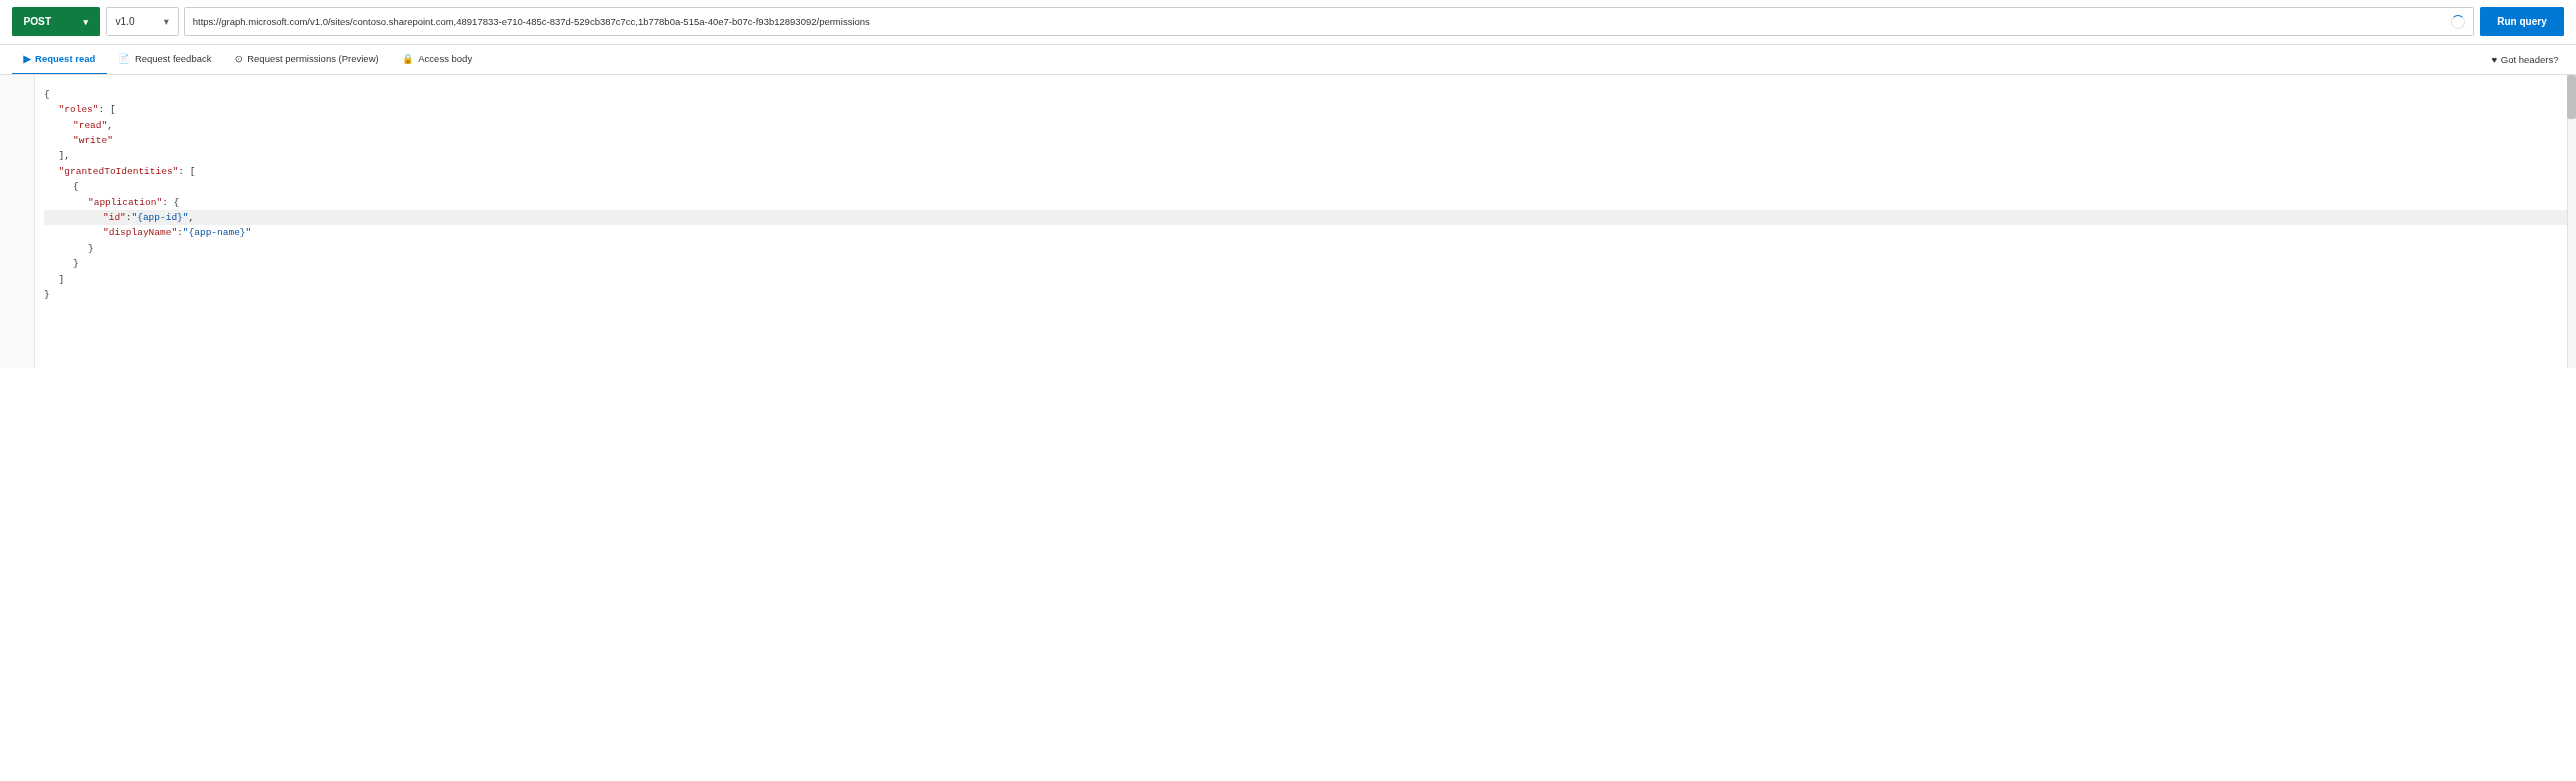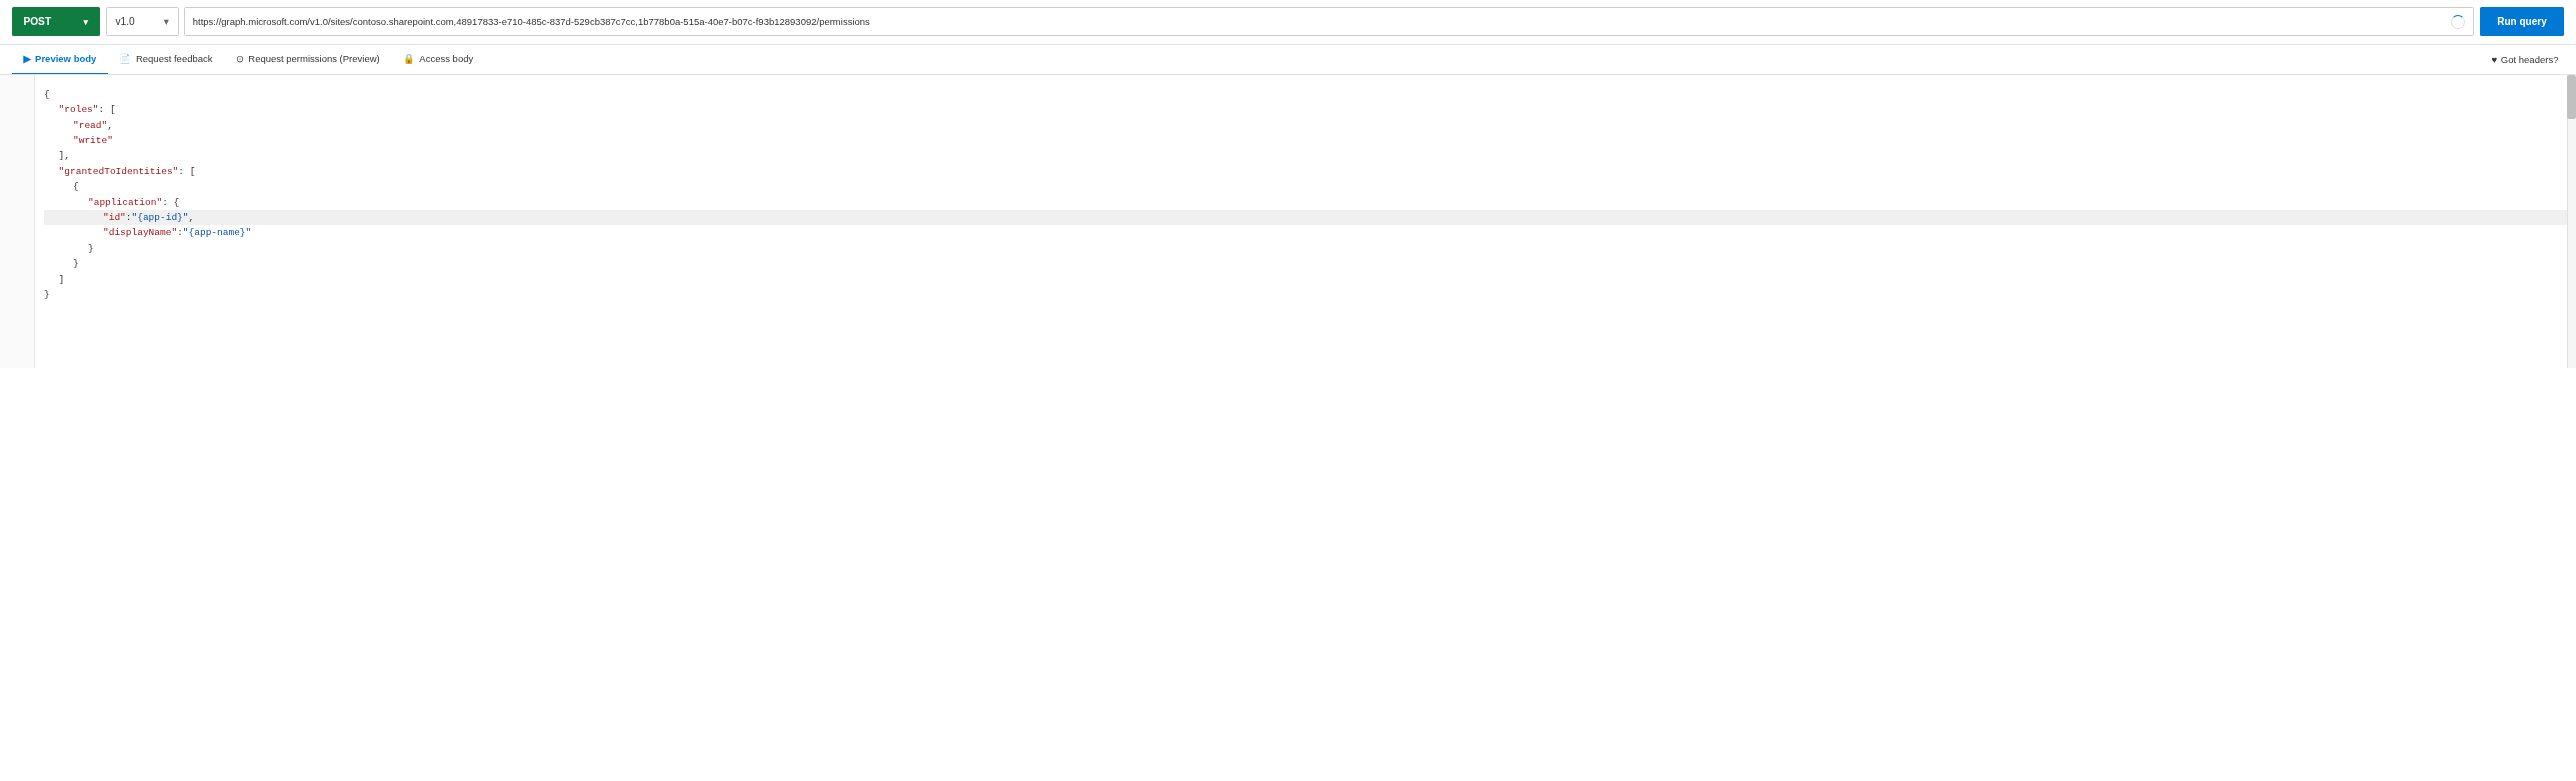--- a/index.html
+++ b/index.html
@@ -242,21 +242,21 @@
   </div>
 
   <button class="run-query-btn">
     <span>Run query</span>
   </button>
 </div>
 
 <div class="tabs-bar">
   <div class="tab active">
     <span class="tab-icon">▶</span>
-    <span>Preview body</span>
+    <span>Request read</span>
   </div>
   <div class="tab">
     <span class="tab-icon">📄</span>
     <span>Request feedback</span>
   </div>
   <div class="tab">
     <span class="tab-icon">⊙</span>
     <span>Request permissions (Preview)</span>
   </div>
   <div class="tab">

